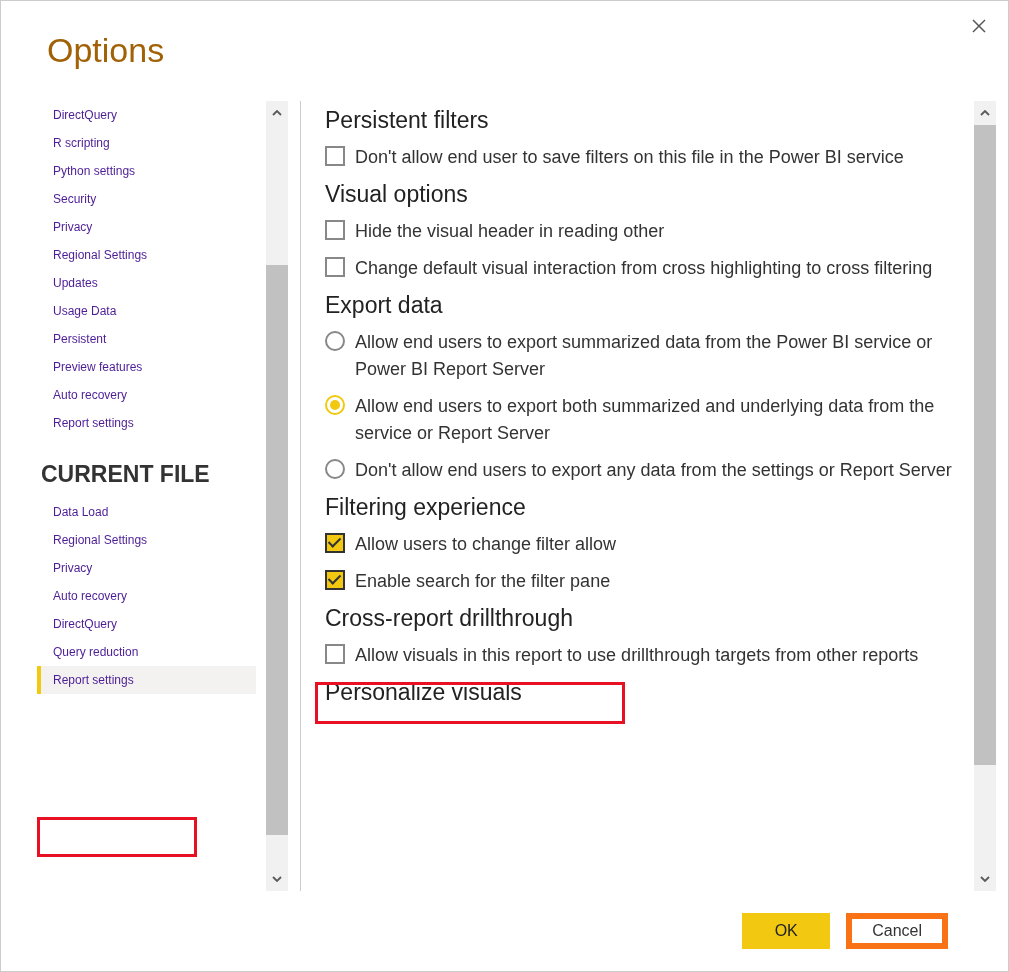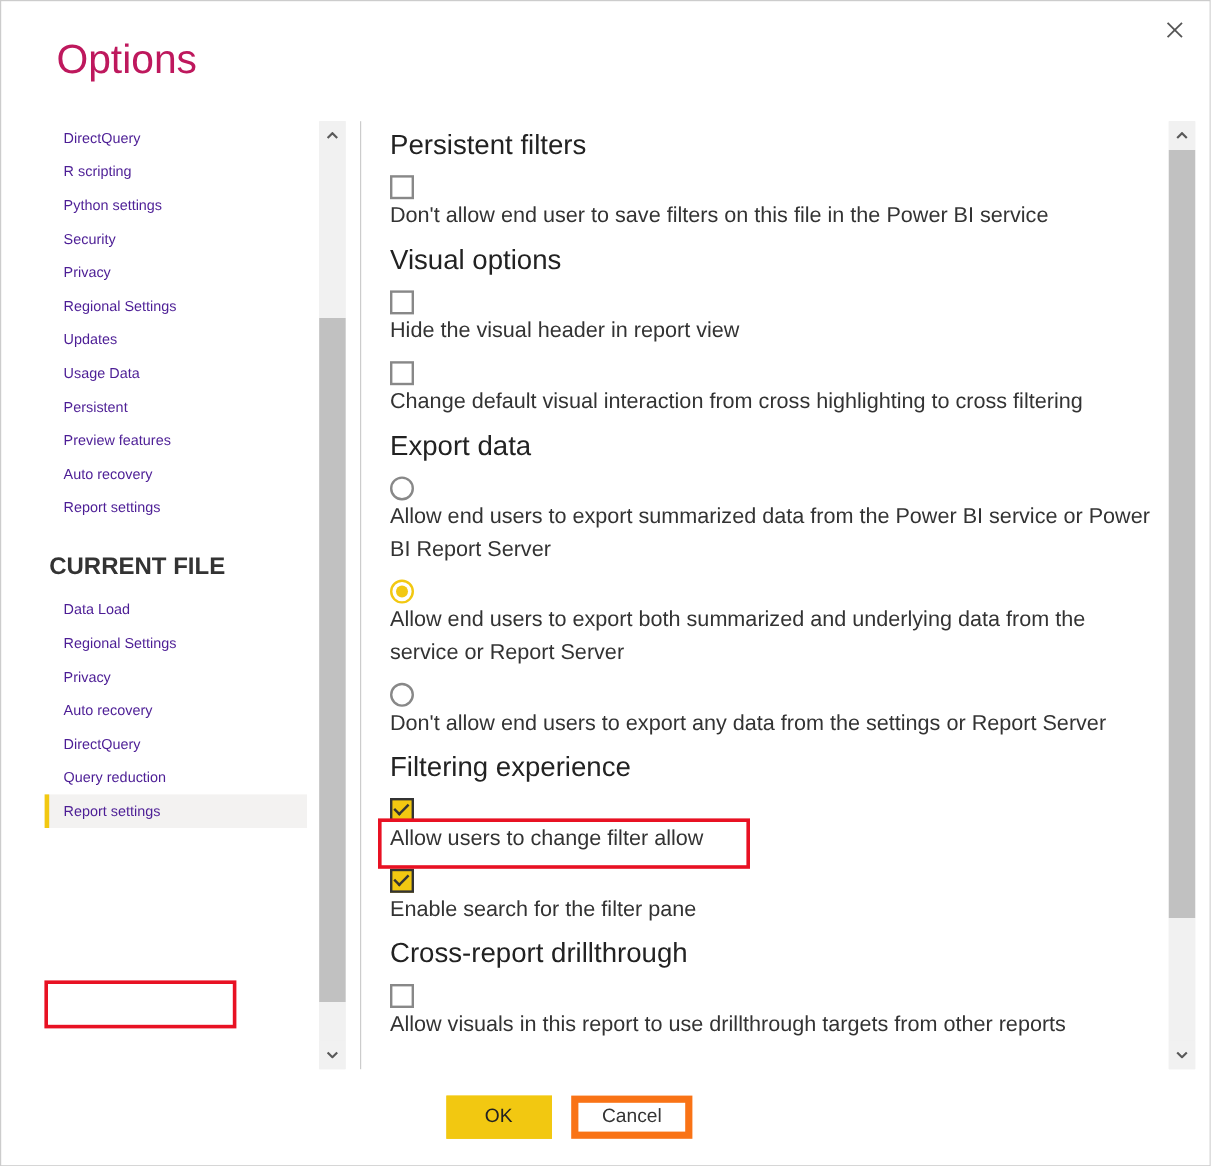--- a/index.html
+++ b/index.html
@@ -1,54 +1,54 @@
 <!DOCTYPE html>
 <html><head>
 <meta charset="utf-8">
 <style>
   * { box-sizing: border-box; margin: 0; padding: 0; }
   html, body { width: 1009px; height: 972px; font-family: "Segoe UI", Arial, sans-serif; background: #fff; color: #333; }
   .dialog { position: relative; width: 1009px; height: 972px; border: 1px solid #ccc; }
   .close-btn { position: absolute; top: 10px; right: 14px; font-size: 20px; color: #555; cursor: pointer; padding: 4px 8px; }
-  .title { font-size: 34px; font-weight: 300; color: #be185d; padding: 30px 0 24px 46px; }
+  .title { font-size: 34px; font-weight: 300; color: #a16207; padding: 30px 0 24px 46px; }
   .body { position: absolute; top: 100px; bottom: 80px; left: 0; right: 0; display: flex; }
   .sidebar-wrap { position: relative; width: 264px; margin-left: 36px; border-right: 1px solid #ccc; }
   .sidebar { position: absolute; top: 0; bottom: 0; left: 0; right: 44px; overflow: hidden; }
   .sb-item { font-size: 12px; color: #4c1d95; padding: 7px 2px 7px 16px; cursor: pointer; }
   .sb-item.selected { position: relative; background: #f3f2f1; }
   .sb-item.selected::before { content: ""; position: absolute; left: 0; top: 0; bottom: 0; width: 4px; background: #F2C811; }
-  .sb-header { font-size: 20px; font-weight: 700; color: #333; padding: 24px 2px 10px 4px; }
+  .sb-header { font-size: 23px; font-weight: 700; color: #333; padding: 24px 2px 10px 4px; }
   .sb-scroll { position: absolute; top: 0; bottom: 0; right: 12px; width: 22px; background: #f1f1f1; }
   .sb-scroll .arrow { position: absolute; left: 0; right: 0; height: 24px; background: #f1f1f1; display: flex; align-items: center; justify-content: center; color: #5a5a5a; cursor: pointer; font-size: 14px; }
   .sb-scroll .arrow.up { top: 0; }
   .sb-scroll .arrow.down { bottom: 0; }
   .sb-scroll .track { position: absolute; top: 24px; bottom: 24px; left: 0; right: 0; background: #f1f1f1; }
   .sb-scroll .thumb { position: absolute; left: 0; right: 0; background: #c1c1c1; }
   .highlight-sidebar { position: absolute; border: 3px solid #E81123; }
   .content-wrap { position: relative; flex: 1; }
   .content { position: absolute; top: 0; bottom: 0; left: 24px; right: 44px; overflow: hidden; padding-top: 6px; }
   .ct-scroll { position: absolute; top: 0; bottom: 0; right: 12px; width: 22px; background: #f1f1f1; }
   .ct-scroll .arrow { position: absolute; left: 0; right: 0; height: 24px; background: #f1f1f1; display: flex; align-items: center; justify-content: center; color: #5a5a5a; cursor: pointer; font-size: 14px; }
   .ct-scroll .arrow.up { top: 0; }
   .ct-scroll .arrow.down { bottom: 0; }
   .ct-scroll .track { position: absolute; top: 24px; bottom: 24px; left: 0; right: 0; background: #f1f1f1; }
   .ct-scroll .thumb { position: absolute; left: 0; right: 0; background: #c1c1c1; }
   .section-title { font-size: 23px; font-weight: 400; color: #222; margin: 4px 0 8px 0; }
   .section-title.first { margin-top: 0; }
-  .opt-row { display: flex; align-items: flex-start; margin: 10px 0; flex-direction: column; }
+  .opt-row { display: flex; align-items: flex-start; margin: 10px 0; }
   .opt-row .ctrl { flex: 0 0 20px; width: 20px; height: 20px; margin-right: 10px; margin-top: 2px; }
   .opt-row .lbl { font-size: 18px; color: #333; line-height: 1.5; flex: 1; }
   .checkbox { border: 2px solid #888; background: #fff; position: relative; cursor: pointer; }
   .checkbox.checked { border-color: #333; background: #F2C811; }
   .checkbox.checked::after { content: ""; position: absolute; left: 4px; top: 0px; width: 5px; height: 10px; border: solid #333; border-width: 0 2px 2px 0; transform: rotate(45deg); }
   .radio { border: 2px solid #888; border-radius: 50%; background: #fff; position: relative; cursor: pointer; }
   .radio.selected { border-color: #F2C811; }
   .radio.selected::after { content: ""; position: absolute; left: 3px; top: 3px; width: 10px; height: 10px; border-radius: 50%; background: #F2C811; }
   .highlight-content { position: absolute; border: 3px solid #E81123; }
-  .footer { position: absolute; bottom: 0; left: 0; right: 0; height: 80px; display: flex; justify-content: center; align-items: center; padding-right: 60px; gap: 16px; }
+  .footer { position: absolute; bottom: 0; left: 0; right: 0; height: 80px; display: flex; justify-content: flex-end; align-items: center; padding-right: 60px; gap: 16px; }
   .btn { min-width: 88px; height: 36px; padding: 0 20px; font-size: 16px; cursor: pointer; display: flex; align-items: center; justify-content: center; }
   .btn-ok { background: #F2C811; border: 1px solid #F2C811; color: #222; }
   .btn-cancel { background: #fff; border: 6px solid #f97316; color: #333; }
 </style>
 </head>
 <body>
 
 <div class="dialog">
 
   <div class="close-btn">
@@ -112,21 +112,21 @@
 
         <div class="section-title first">Persistent filters</div>
         <div class="opt-row">
           <div class="ctrl checkbox"></div>
           <div class="lbl">Don't allow end user to save filters on this file in the Power BI service</div>
         </div>
 
         <div class="section-title">Visual options</div>
         <div class="opt-row">
           <div class="ctrl checkbox"></div>
-          <div class="lbl">Hide the visual header in report view</div>
+          <div class="lbl">Hide the visual header in reading other</div>
         </div>
         <div class="opt-row">
           <div class="ctrl checkbox"></div>
           <div class="lbl">Change default visual interaction from cross highlighting to cross filtering</div>
         </div>
 
         <div class="section-title">Export data</div>
         <div class="opt-row">
           <div class="ctrl radio"></div>
           <div class="lbl">Allow end users to export summarized data from the Power BI service or Power BI Report Server</div>
@@ -149,20 +149,21 @@
           <div class="ctrl checkbox checked"></div>
           <div class="lbl">Enable search for the filter pane</div>
         </div>
 
         <div class="section-title">Cross-report drillthrough</div>
         <div class="opt-row">
           <div class="ctrl checkbox"></div>
           <div class="lbl">Allow visuals in this report to use drillthrough targets from other reports</div>
         </div>
 
+        <div class="section-title">Personalize visuals</div>
 
       </div>
 
       <div class="ct-scroll">
         <div class="arrow up">
           <svg width="10" height="6" viewBox="0 0 10 6">
               <polyline points="1,5 5,1 9,5" fill="none" stroke="#5a5a5a" stroke-width="1.8"></polyline>
             </svg>
         </div>
         <div class="track">

